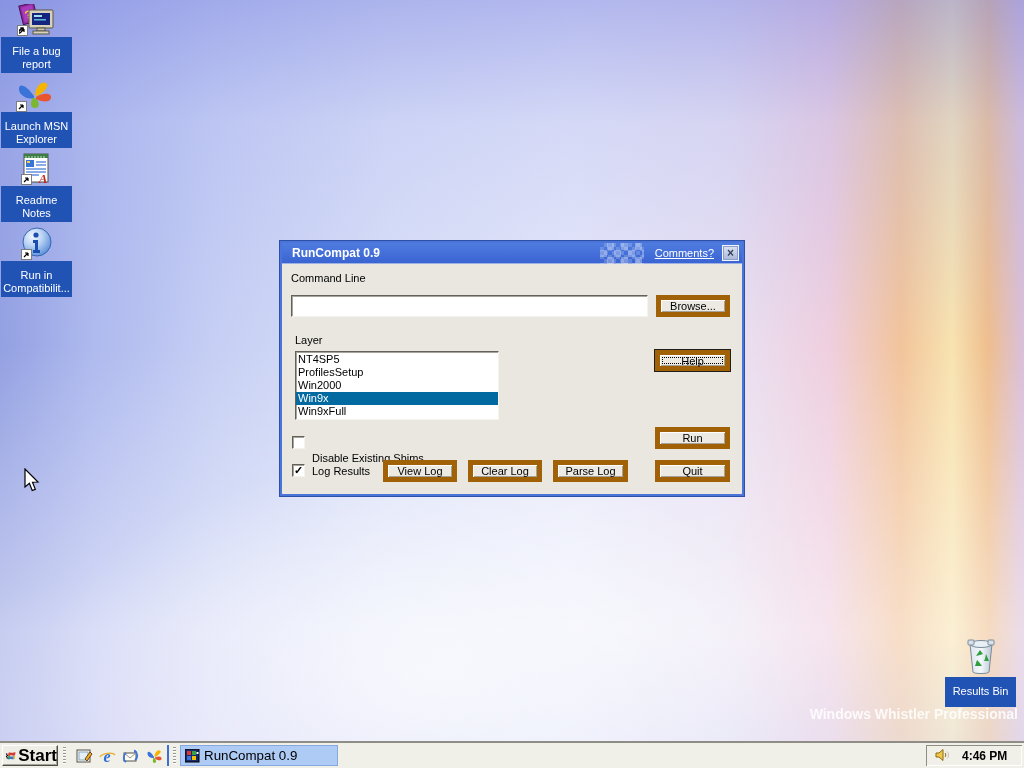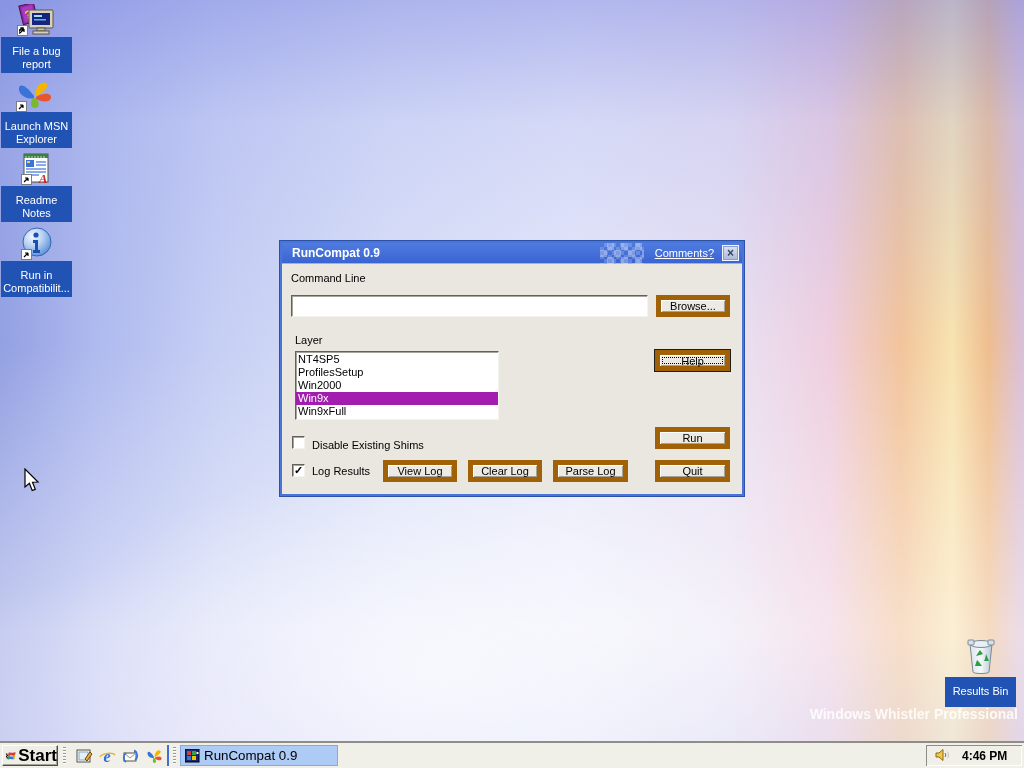--- a/index.html
+++ b/index.html
@@ -51,21 +51,21 @@
   .btn { position:absolute; background:#ECEAE3; border:5px solid #a16207;
          box-shadow:inset 1px 1px 0 #FFFFFF, inset -1px -1px 0 #A5A299;
          font:11px "Liberation Sans",sans-serif; color:#000;
          display:flex; align-items:center; justify-content:center; cursor:pointer; }
   .btn.default { box-shadow:inset 1px 1px 0 #FFFFFF, inset -1px -1px 0 #A5A299, 0 0 0 1px #1F1E1B; }
   .btn.default::after { content:''; position:absolute; inset:2px; border:1px dotted #000; }
 
   .listbox { position:absolute; left:13px; top:87px; width:204px; height:69px; overflow:hidden;
              padding:1px 0; }
   .lb-item { padding:0 2px; height:13px; line-height:13px; color:#000; cursor:pointer; }
-  .lb-item.selected { background:#a21caf; color:#fff; }
+  .lb-item.selected { background:#0369a1; color:#fff; }
 
   .chk { position:absolute; width:13px; height:13px; background:#fff; border:1px solid;
          border-color:#64615A #F4F3EC #F4F3EC #64615A; box-shadow:inset 1px 1px 0 #A7A49B;
          font-size:11px; font-weight:bold; line-height:11px; text-align:center; cursor:pointer; color:#000;}
 
   
   .taskbar { position:absolute; left:0; bottom:0; width:1024px; height:27px; background:#F0EFE8;
              border-top:2px solid #8F8E86; }
   .startbtn { position:absolute; left:2px; top:2px; width:56px; height:21px; background:#EFEEE6;
               border:1px solid; border-color:#FFFFFF #4E4D48 #4E4D48 #FFFFFF;
@@ -231,21 +231,21 @@
     <div class="listbox sunken">
         <div class="lb-item">NT4SP5</div>
         <div class="lb-item">ProfilesSetup</div>
         <div class="lb-item">Win2000</div>
         <div class="lb-item selected">Win9x</div>
         <div class="lb-item">Win9xFull</div>
       </div>
     <button class="btn default" style="left:373px;top:86px;width:75px;height:21px;">Help</button>
 
     <span class="chk" style="left:10px;top:172px;"></span>
-    <span class="lbl" style="left:30px;top:175px;">Disable Existing Shims</span>
+    <span class="lbl" style="left:30px;top:188px;">Disable Existing Shims</span>
     <button class="btn" style="left:373px;top:163px;width:75px;height:22px;">Run</button>
 
     <span class="chk" style="left:10px;top:200px;">✓</span>
     <span class="lbl" style="left:30px;top:201px;">Log Results</span>
     <button class="btn" style="left:101px;top:196px;width:74px;height:22px;">View Log</button>
     <button class="btn" style="left:186px;top:196px;width:74px;height:22px;">Clear Log</button>
     <button class="btn" style="left:271px;top:196px;width:75px;height:22px;">Parse Log</button>
     <button class="btn" style="left:373px;top:196px;width:75px;height:22px;">Quit</button>
   </div>
 </div>

